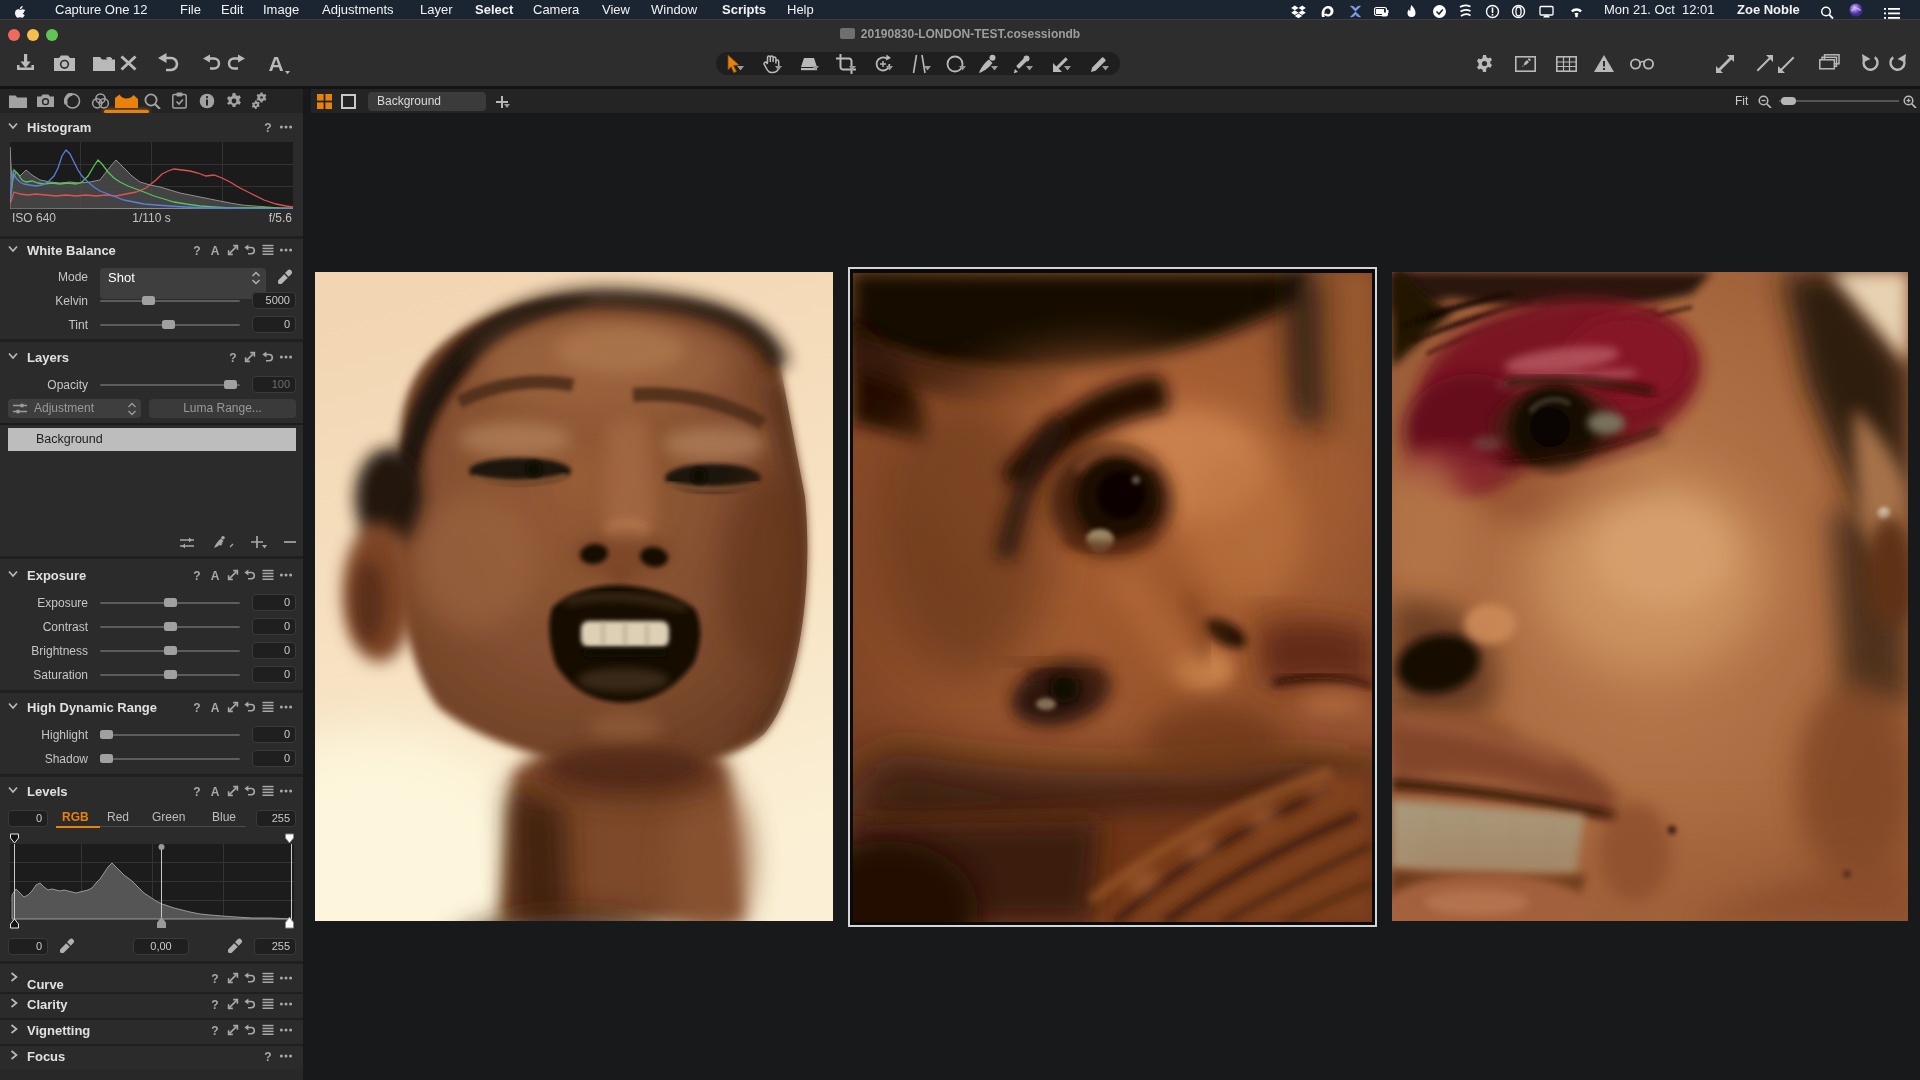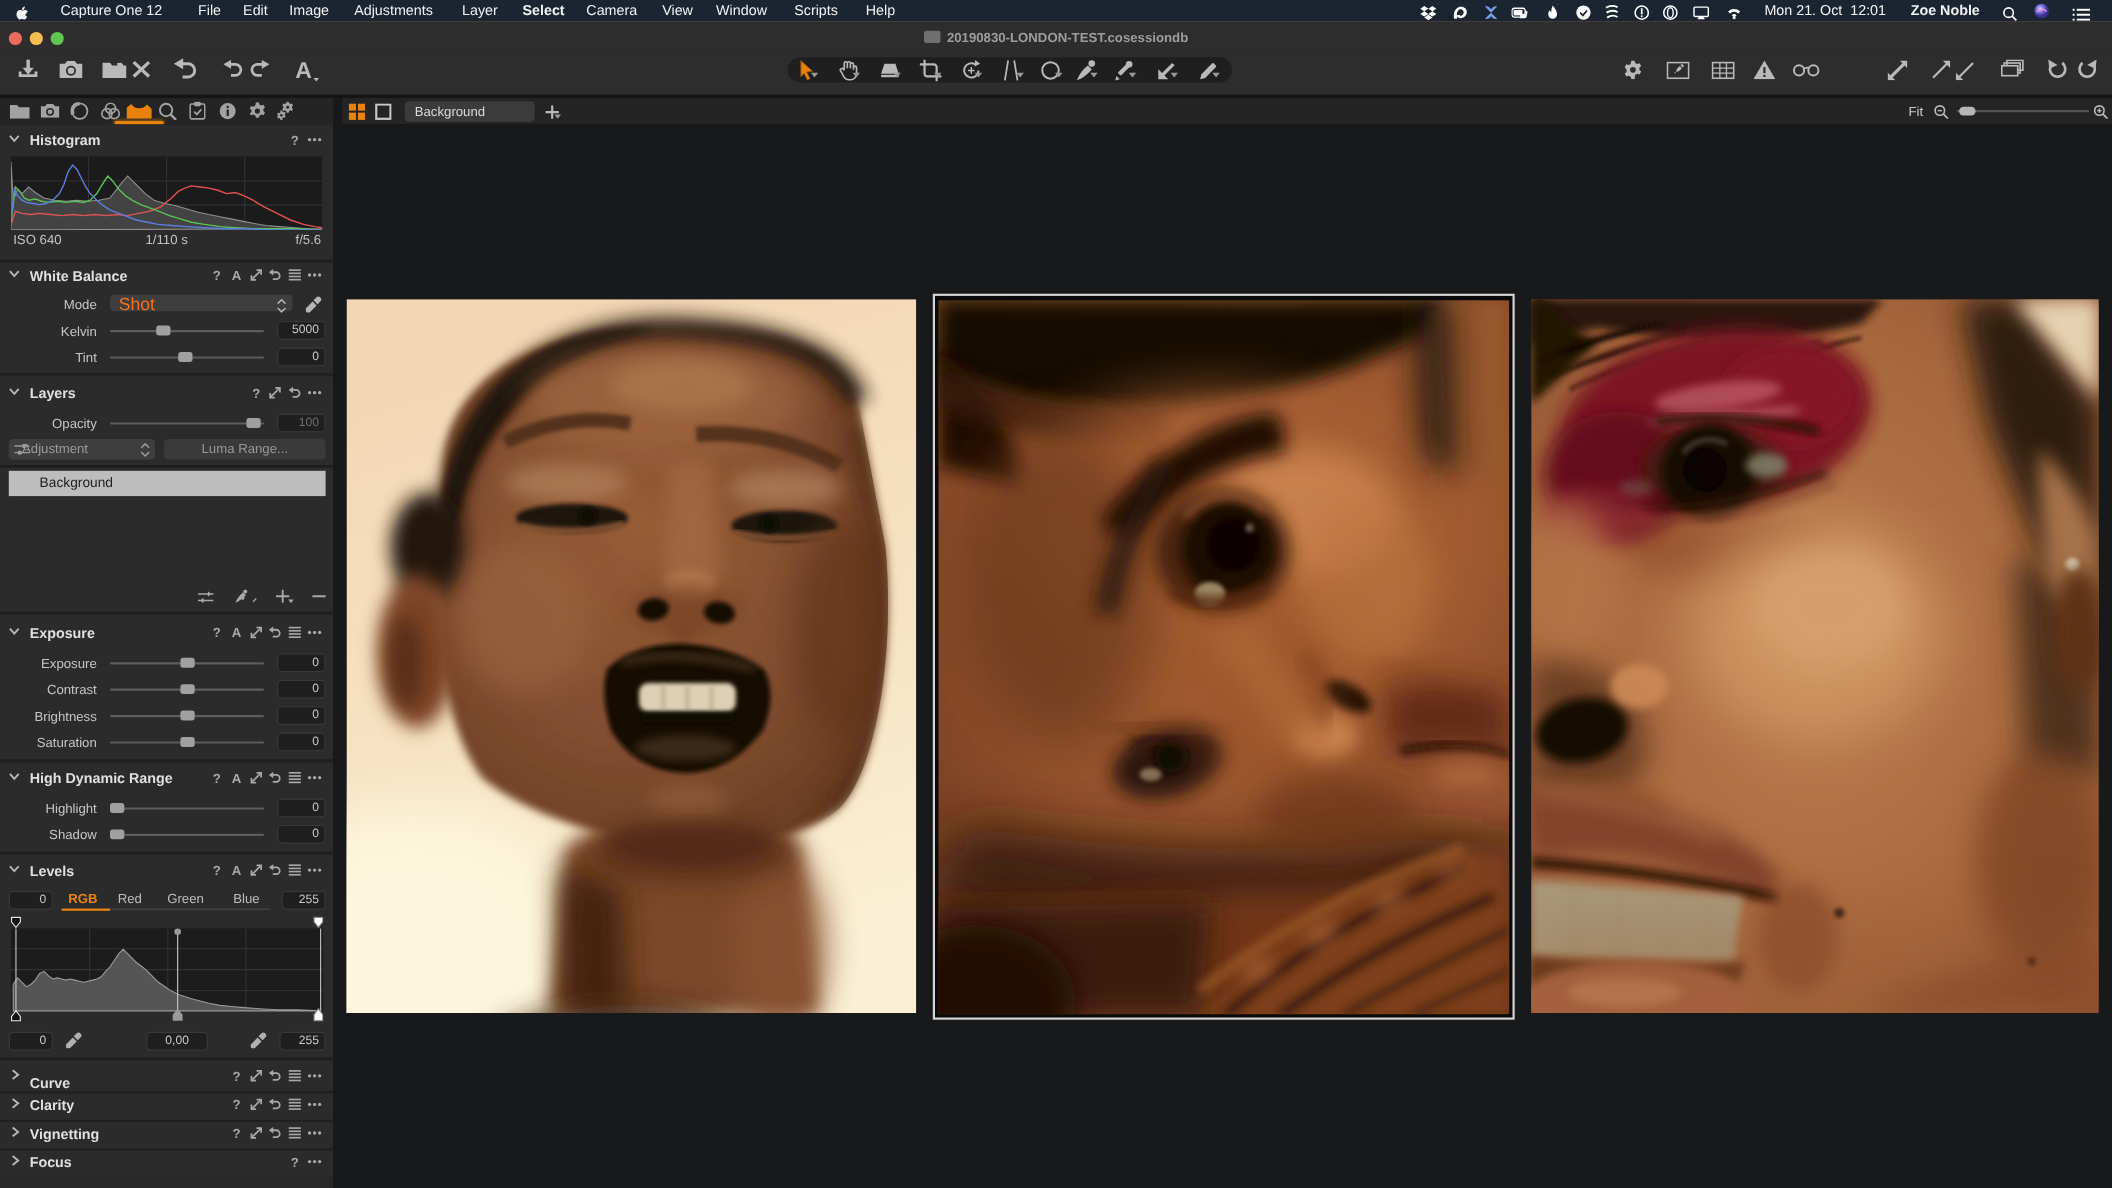--- a/index.html
+++ b/index.html
@@ -32,21 +32,21 @@
     <span class="mi" style="left:55px;font-weight:normal">Capture One 12</span>
     <span class="mi" style="left:180px;font-weight:normal">File</span>
     <span class="mi" style="left:221px;font-weight:normal">Edit</span>
     <span class="mi" style="left:263px;font-weight:normal">Image</span>
     <span class="mi" style="left:322px;font-weight:normal">Adjustments</span>
     <span class="mi" style="left:420px;font-weight:normal">Layer</span>
     <span class="mi" style="left:475px;font-weight:bold">Select</span>
     <span class="mi" style="left:533px;font-weight:normal">Camera</span>
     <span class="mi" style="left:602px;font-weight:normal">View</span>
     <span class="mi" style="left:651px;font-weight:normal">Window</span>
-    <span class="mi" style="left:722px;font-weight:normal">Scripts</span>
+    <span class="mi" style="left:722px;font-weight:bold">Scripts</span>
     <span class="mi" style="left:787px;font-weight:normal">Help</span>
     <svg class="mi" style="left:1291px;top:2px" width="15" height="15" viewBox="0 0 15 15">
       <path fill="#ffffff" d="M3.8 1.5 L7.5 3.9 L3.8 6.3 L0.2 3.9 Z M11.2 1.5 L14.8 3.9 L11.2 6.3 L7.5 3.9 Z M3.8 6.3 L7.5 8.7 L3.8 11.1 L0.2 8.7 Z M11.2 6.3 L14.8 8.7 L11.2 11.1 L7.5 8.7 Z M7.5 9.5 L11.2 11.9 L7.5 14.3 L3.8 11.9 Z"></path>
     </svg>
     <svg class="mi" style="left:1320px;top:2px" width="15" height="15" viewBox="0 0 15 15">
       <path fill="#ffffff" d="M2 13 C1 9 2 4 6 2.5 C10 1 13.5 3.5 13.5 7 C13.5 10 11 12.5 8 12.5 C6 12.5 4.5 11.5 4 10 L6.5 9.5 C7 10.3 8 10.5 9 10 C10.5 9.2 11 7.5 10.3 6 C9.6 4.5 7.8 4 6.4 4.8 C4.5 5.8 4 8.5 4.6 13Z"></path>
     </svg>
     <svg class="mi" style="left:1348px;top:2px" width="15" height="15" viewBox="0 0 15 15">
       <path fill="#7a9fe8" d="M7.5 7.5 L2 2 C4 1 6.5 2.5 7.5 4.5 C8.5 2.5 11 1 13 2 L7.5 7.5 L13 13 C11 14 8.5 12.5 7.5 10.5 C6.5 12.5 4 14 2 13Z"></path>
     </svg>
@@ -423,21 +423,21 @@
         <rect x="72.5" y="6.6" width="11" height="1.5"></rect>
         <rect x="72.5" y="9.5" width="11" height="1.5"></rect>
       </g>
       <g fill="#a8a8a8">
         <circle cx="91.4" cy="6" r="1.5"></circle>
         <circle cx="96" cy="6" r="1.5"></circle>
         <circle cx="100.6" cy="6" r="1.5"></circle>
       </g>
     </svg>
     <div class="lbl" style="top:156px">Mode</div>
-    <div class="abs" style="left:100px;top:155px;width:166px;height:15px;background:#3e3e3e;border-radius:4px;color:#f97316;font-size:16px;line-height:19px;padding-left:8px">Shot</div>
+    <div class="abs" style="left:100px;top:155px;width:166px;height:31px;background:#3e3e3e;border-radius:4px;color:#ffffff;font-size:13px;line-height:19px;padding-left:8px">Shot</div>
     <svg class="abs" style="left:250px;top:158px" width="12" height="14">
       <path d="M2.5 5 L6 1.5 L9.5 5 M2.5 9 L6 12.5 L9.5 9" stroke="#b5b5b5" stroke-width="1.4" fill="none"></path>
     </svg>
     <svg class="abs" style="left:276px;top:156px" width="17" height="17" viewBox="0 0 17 17">
       <g fill="#b5b5b5">
         <path d="M11.5 1.5 a2.6 2.6 0 0 1 3.7 3.7 l-2.5 2.5 -3.7-3.7 Z"></path>
         <path d="M8.2 5.2 L11.8 8.8 L5.5 15 H3.5 a1.5 1.5 0 0 1-1.5-1.5 V11.5 Z"></path>
       </g>
     </svg>
     <div class="lbl" style="top:180px">Kelvin</div>
@@ -467,21 +467,21 @@
       <g fill="#a8a8a8">
         <circle cx="91.4" cy="6" r="1.5"></circle>
         <circle cx="96" cy="6" r="1.5"></circle>
         <circle cx="100.6" cy="6" r="1.5"></circle>
       </g>
     </svg>
     <div class="lbl" style="top:264px">Opacity</div>
     <div class="track" style="top:271px"></div>
     <div class="knob" style="left:224px;top:267px"></div>
     <div class="vbox" style="top:263px;color:#6f6f6f">100</div>
-    <div class="abs" style="left:8px;top:286px;width:133px;height:19px;background:#3e3e3e;border-radius:4px;color:#9a9a9a;font-size:12px;line-height:19px;padding-left:12px">Adjustment</div>
+    <div class="abs" style="left:8px;top:286px;width:133px;height:19px;background:#3e3e3e;border-radius:4px;color:#9a9a9a;font-size:12px;line-height:19px;padding-left:26px">Adjustment</div>
     <svg class="abs" style="left:13px;top:290px" width="14" height="11">
       <g stroke="#9a9a9a" stroke-width="1.3">
         <path d="M0 2.5 H14 M0 8.5 H14"></path>
       </g>
       <circle cx="9" cy="2.5" r="2" fill="#9a9a9a"></circle>
       <circle cx="5" cy="8.5" r="2" fill="#9a9a9a"></circle>
     </svg>
     <svg class="abs" style="left:126px;top:289px" width="12" height="14">
       <path d="M2.5 5 L6 1.5 L9.5 5 M2.5 9 L6 12.5 L9.5 9" stroke="#9a9a9a" stroke-width="1.4" fill="none"></path>
     </svg>

